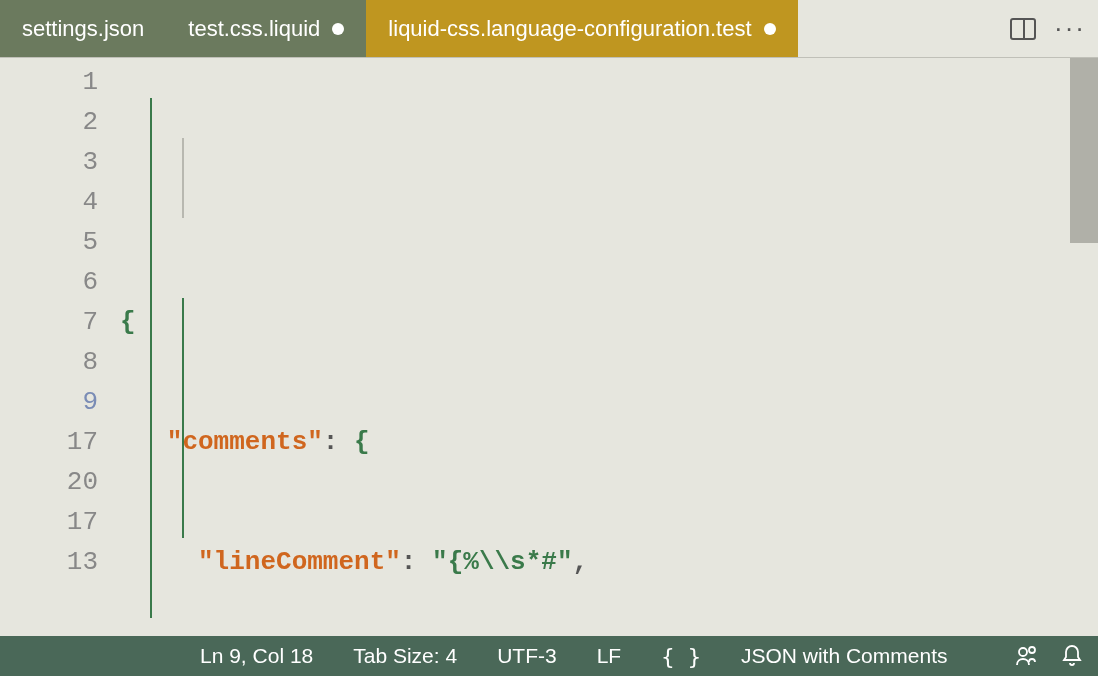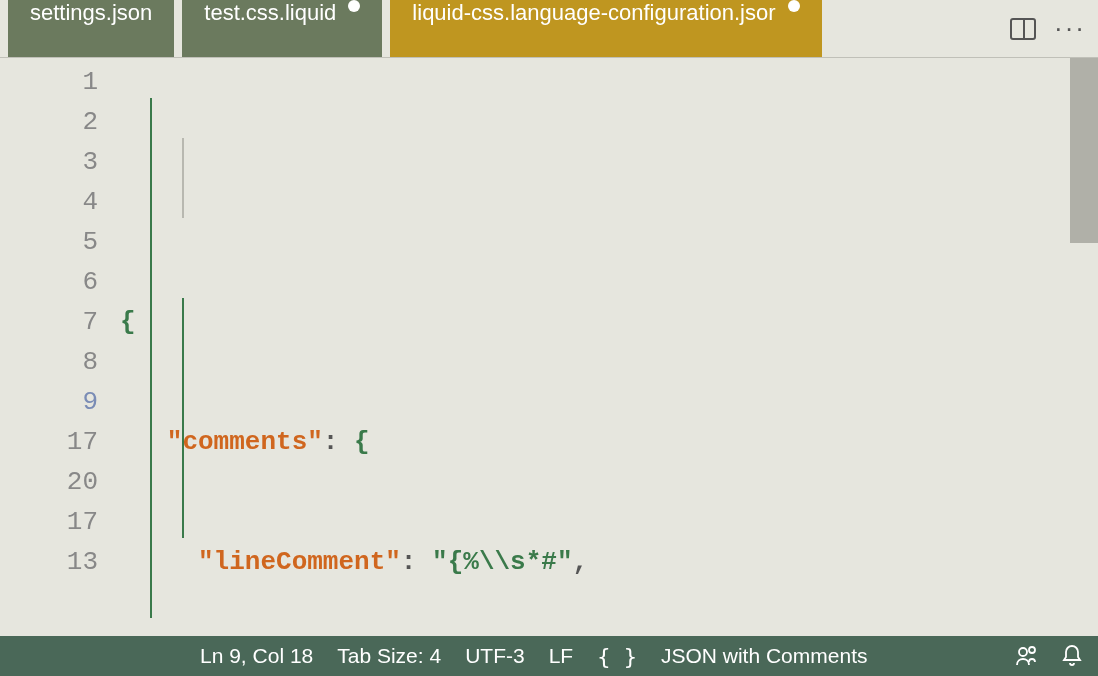--- a/index.html
+++ b/index.html
@@ -16,28 +16,28 @@
     
     .tab-bar {
       display: flex;
       align-items: center;
       background: #e6e6de;
       height: 58px;
       border-bottom: 1px solid #c0c0b8;
     }
     .tab {
       display: flex;
+      align-items: center;
       height: 100%;
       padding: 0 22px;
       font-size: 22px;
       font-family: -apple-system, 'Segoe UI', sans-serif;
       cursor: pointer;
       position: relative;
       color: #fff;
-      margin-left: 8px;
     }
     .tab.inactive {
       background: #6b7a5e;
     }
     .tab.modified::after {
       content: '';
       width: 12px;
       height: 12px;
       border-radius: 50%;
       background: #fff;
@@ -130,39 +130,39 @@
     
     .status-bar {
       height: 40px;
       background: #4a6858;
       color: #fff;
       display: flex;
       align-items: center;
       font-family: -apple-system, 'Segoe UI', sans-serif;
       font-size: 21px;
       padding: 0 14px 0 200px;
-      gap: 24px;
+      gap: 40px;
     }
     .status-item { cursor: pointer; white-space: nowrap; }
     .status-right { margin-left: auto; display: flex; align-items: center; gap: 22px; }
     .icon-braces { font-family: monospace; font-size: 22px; }
     .icon-feedback svg, .icon-bell svg { display: block; }
   </style>
 </head>
 <body>
 
 <div class="tab-bar">
   <div class="tab inactive">
       <span>settings.json</span>
     </div>
   <div class="tab inactive modified">
       <span>test.css.liquid</span>
     </div>
   <div class="tab active modified">
-      <span>liquid-css.language-configuration.jsor</span>
+      <span>liquid-css.language-configuration.test</span>
     </div>
   <div class="tab-actions">
     <div class="icon-split"></div>
     <div class="icon-more">···</div>
   </div>
 </div>
 
 <div class="editor">
   <div class="gutter">
     <div>1</div>

